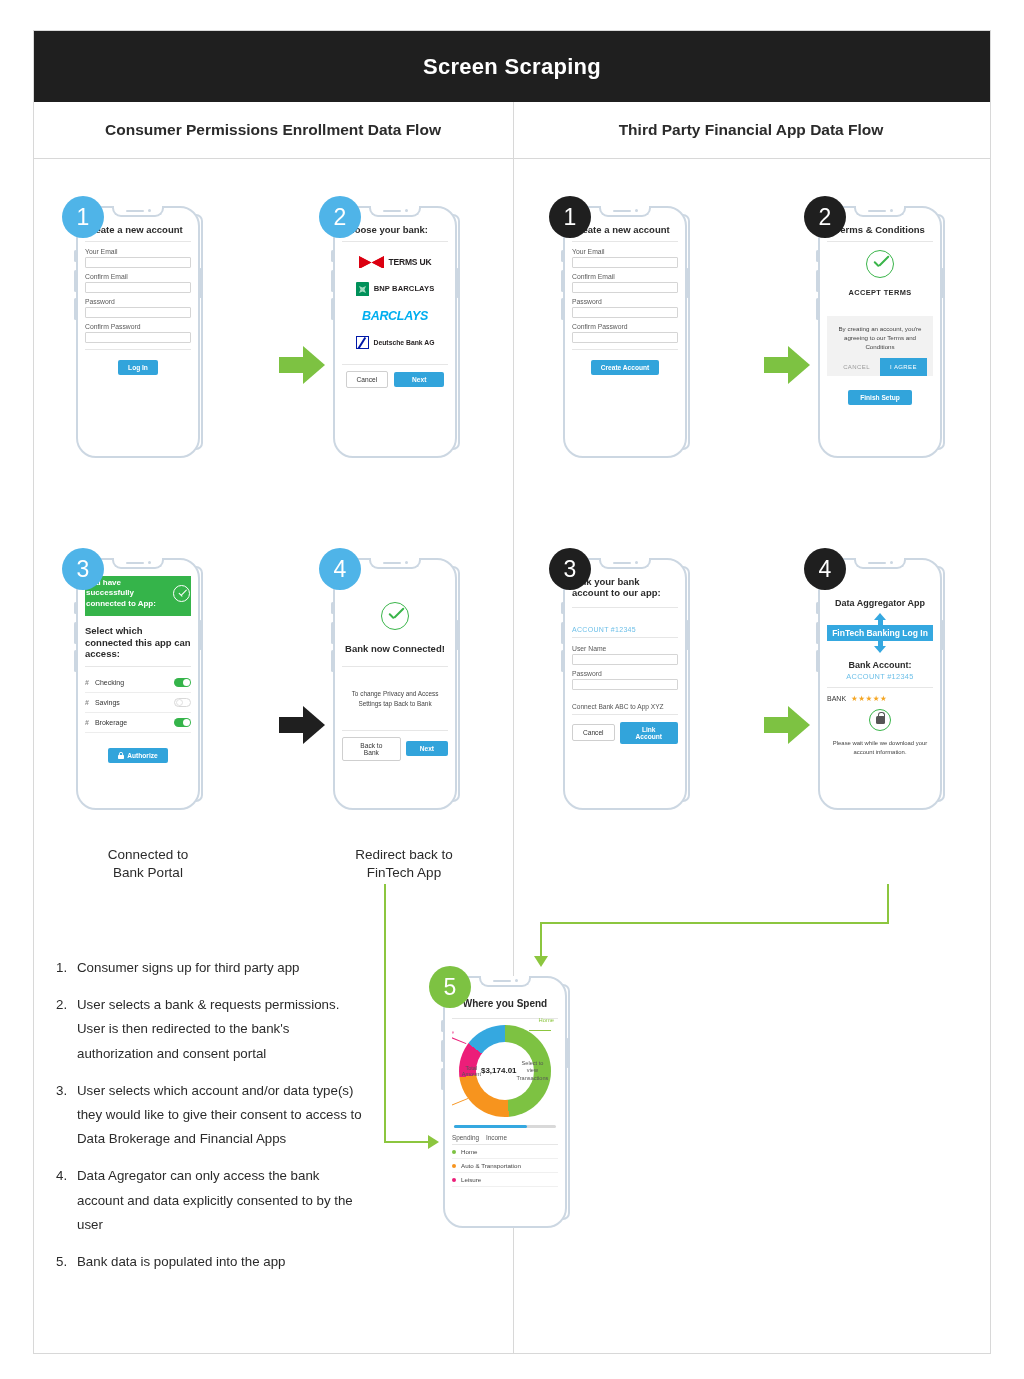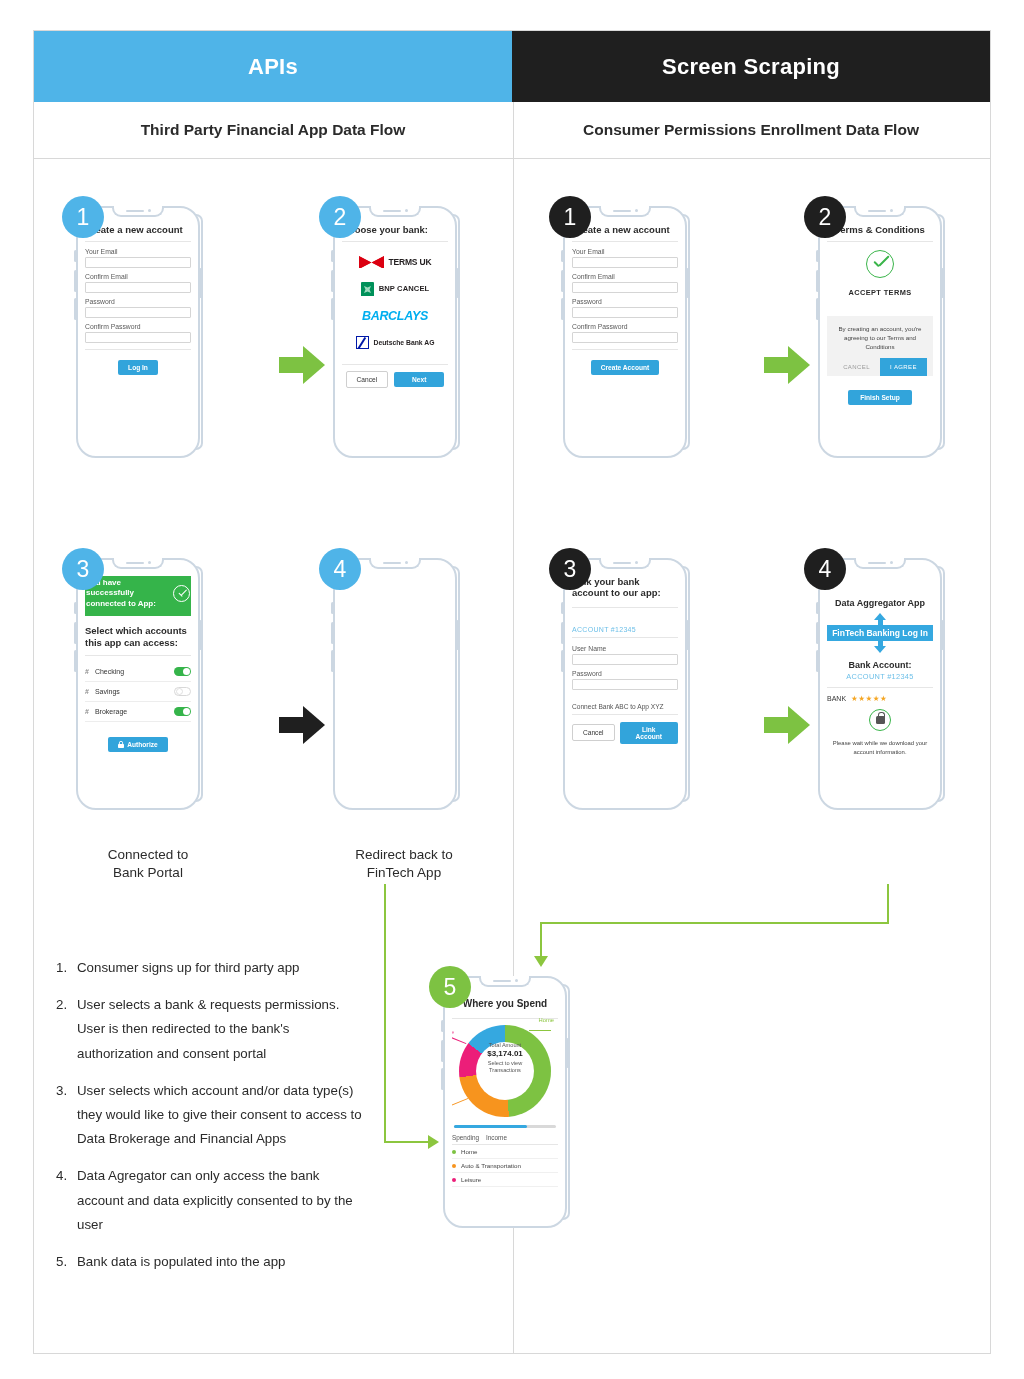--- a/index.html
+++ b/index.html
@@ -132,21 +132,21 @@
   .step { display:flex; font-size:13.3px; line-height:1.82; color:#2b2b2b; margin-bottom:13px; }
   .step .num { width:21px; flex:0 0 21px; }
   .step .txt { flex:1; }
 
   
   .donut-wrap { position:relative; width:92px; height:92px; margin:3px auto 0; }
   .donut { width:92px; height:92px; border-radius:50%;
     background: conic-gradient(#7dc242 0deg 175deg, #f7941e 175deg 262deg, #ec1e79 262deg 307deg, #35a8e0 307deg 360deg);
   }
   .donut .hole { position:absolute; left:50%; top:50%; transform:translate(-50%,-50%); width:58px;height:58px;border-radius:50%;background:#fff;
-    display:flex;flex-direction:column;align-items:center;justify-content:flex-start;text-align:center;}
+    display:flex;flex-direction:row;align-items:center;justify-content:center;text-align:center;}
   .donut .hole .l1{font-size:5.6px;color:#555;}
   .donut .hole .l2{font-size:8px;font-weight:700;color:#222;margin:1px 0 2px;}
   .donut .hole .l3{font-size:5.6px;color:#555;line-height:1.3;}
   .lead { position:absolute; font-size:5.8px; }
   .lead.home{ color:#8cc63f; right:-3px; top:-8px;}
   .lead.leisure{ color:#ec1e79; left:-24px; top:4px;}
   .leadline{ position:absolute; background:#c9c9c9; height:1px;}
   .progress { height:3px; background:#d9d9d9; border-radius:2px; margin:8px 2px 6px; position:relative;}
   .progress .fill { position:absolute; left:0; top:0; height:3px; width:72%; background:#35a8e0; border-radius:2px;}
   .tabs-row { font-size:6.4px; color:#555; display:flex; gap:7px; padding-bottom:3px; border-bottom:1px solid #e6e6e6;}
@@ -155,26 +155,25 @@
 
   .connector { position:absolute; }
   .cl { position:absolute; background:#8cc63f; }
 </style>
 </head>
 <body>
 
 <div class="page">
 
   <div class="banner-row">
-    <div class="banner apis">APIs</div>
     <div class="banner scraping">Screen Scraping</div>
   </div>
   <div class="subtitle-row">
+    <div class="subtitle">Consumer Permissions Enrollment Data Flow</div>
     <div class="subtitle">Third Party Financial App Data Flow</div>
-    <div class="subtitle">Consumer Permissions Enrollment Data Flow</div>
   </div>
   <div class="divider-v"></div>
 
   <div class="phone-wrap" style="left:28px; top:165px; width:160px; height:275px;">
     <div class="phone">
       <div class="notch">
           <span class="spk"></span>
           <span class="cam"></span>
         </div>
       <span class="btn-left b1"></span>
@@ -231,21 +230,21 @@
           </span>
           <span class="hsbc-txt">TERMS UK</span>
         </div>
         <div class="bank-row">
           <span class="bnp-mark">
             <svg width="13" height="13" viewBox="0 0 13 13">
                 <rect width="13" height="13" fill="#00915a"></rect>
                 <path d="M3 3 L6.5 4.5 L10 3 L8.5 6.5 L10 10 L6.5 8.5 L3 10 L4.5 6.5 Z" fill="#9fdbc0"></path>
               </svg>
           </span>
-          <span class="bnp-txt">BNP CANCEL</span>
+          <span class="bnp-txt">BNP BARCLAYS</span>
         </div>
         <div class="bank-row">
           <span class="barclays-txt">BARCLAYS</span>
         </div>
         <div class="bank-row">
           <span class="db-mark">
               <i></i>
             </span>
           <span class="db-txt">Deutsche Bank AG</span>
         </div>
@@ -328,21 +327,21 @@
         </div>
       <span class="btn-left b1"></span>
         <span class="btn-left b2"></span>
         <span class="btn-left b3"></span>
         <span class="btn-right"></span>
       <div class="screen">
         <div class="green-head">
           <span class="t">You have successfully connected to App:</span>
           <span class="tick sm"></span>
         </div>
-        <div class="sc-title" style="margin-top:9px;">Select which accounts this app can access:</div>
+        <div class="sc-title" style="margin-top:9px;">Select which connected this app can access:</div>
         <div class="hr" style="margin-top:7px;"></div>
         <div class="acct-row">
           <span class="hash">#</span>
           <span class="nm">Checking</span>
           <span class="toggle on">
               <span class="knob"></span>
             </span>
         </div>
         <div class="acct-row">
           <span class="hash">#</span>
@@ -380,20 +379,31 @@
   <div class="phone-wrap" style="left:285px; top:517px; width:160px; height:275px;">
     <div class="phone">
       <div class="notch">
           <span class="spk"></span>
           <span class="cam"></span>
         </div>
       <span class="btn-left b1"></span>
         <span class="btn-left b2"></span>
         <span class="btn-left b3"></span>
         <span class="btn-right"></span>
+      <div class="screen">
+        <div class="center" style="margin-top:26px;"><span class="tick"></span></div>
+        <div class="sc-title center" style="margin-top:9px;">Bank now Connected!</div>
+        <div class="hr" style="margin-top:12px;"></div>
+        <div class="terms-txt" style="padding:16px 4px 16px; font-size:6.4px;">To change Privacy and Access Settings tap Back to Bank</div>
+        <div class="hr"></div>
+        <div style="display:flex; gap:5px; justify-content:center; align-items:center; margin-top:6px;">
+          <span class="btn ghost">Back to Bank</span>
+          <span class="btn" style="padding:4px 14px;">Next</span>
+        </div>
+      </div>
     </div>
     <div class="badge blue">4</div>
   </div>
 
   <div class="phone-wrap" style="left:515px; top:517px; width:160px; height:275px;">
     <div class="phone">
       <div class="notch">
           <span class="spk"></span>
           <span class="cam"></span>
         </div>

